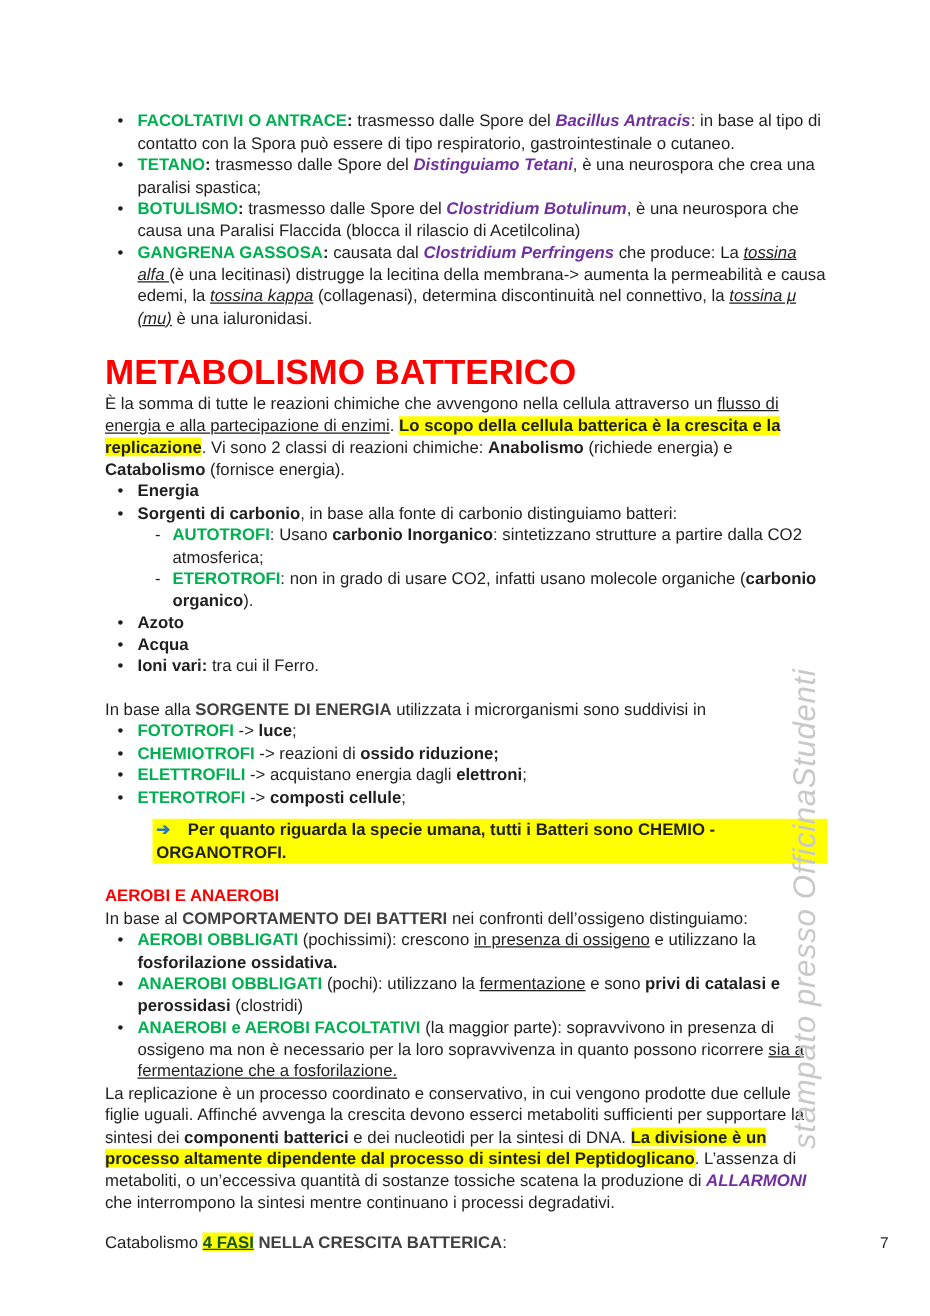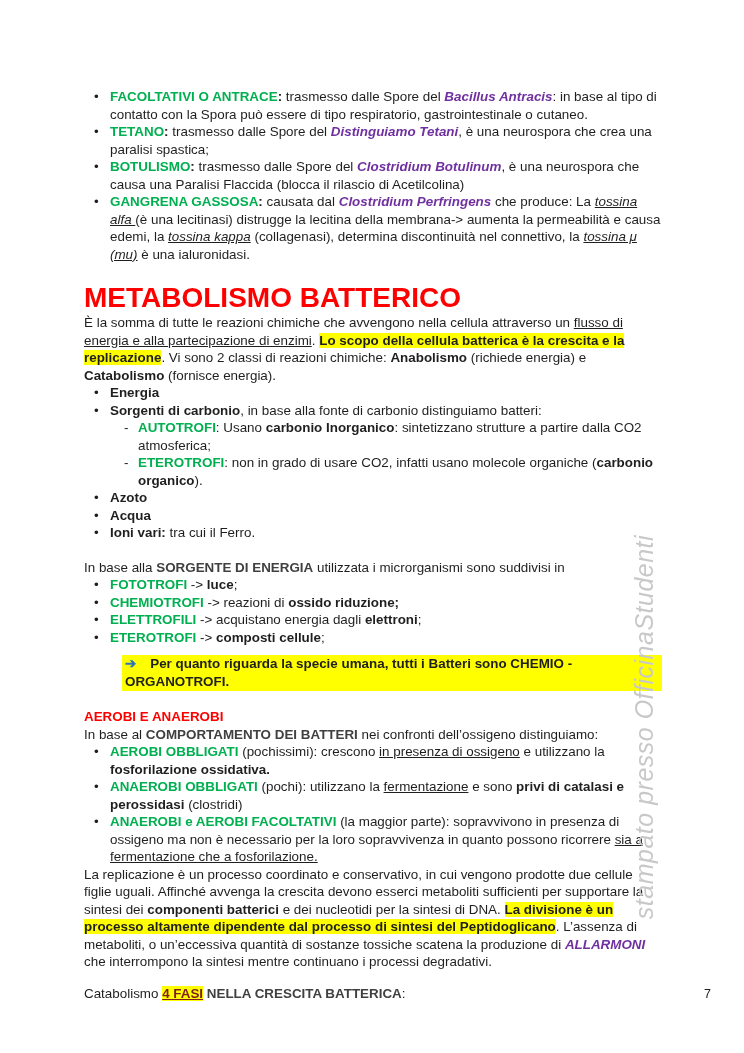--- a/index.html
+++ b/index.html
@@ -33,21 +33,21 @@
   .arrow { color:#2E75B6; font-weight:700; margin-right:14px; }
   
   .seg.n {}
   .seg.b { font-weight:700; }
   .seg.g { color:#00B050; font-weight:700; }
   .seg.p { color:#7030A0; font-weight:700;font-style:italic; }
   .seg.bl { color:#404040; font-weight:700; }
   .seg.u { text-decoration:underline; }
   .seg.iu { font-style:italic; text-decoration:underline; }
   .seg.hb { background:#FFFF00; font-weight:700; }
-  .seg.guh { color:#7f1d1d; font-weight:700; text-decoration:underline; background:#FFFF00; }
+  .seg.guh { color:#14532d; font-weight:700; text-decoration:underline; background:#FFFF00; }
   .pageno { position:absolute; right:33px; top:986px; font-size:12.5px; color:#1f1f1f; }
   .watermark {
     position:absolute; left:645px; top:727px;
     transform:translate(-50%,-50%) rotate(-90deg);
     font-style:italic; color:#c8c8c8;
     font-size:25px; letter-spacing:0.5px;
     white-space:nowrap;
   }
 </style>
 </head>

